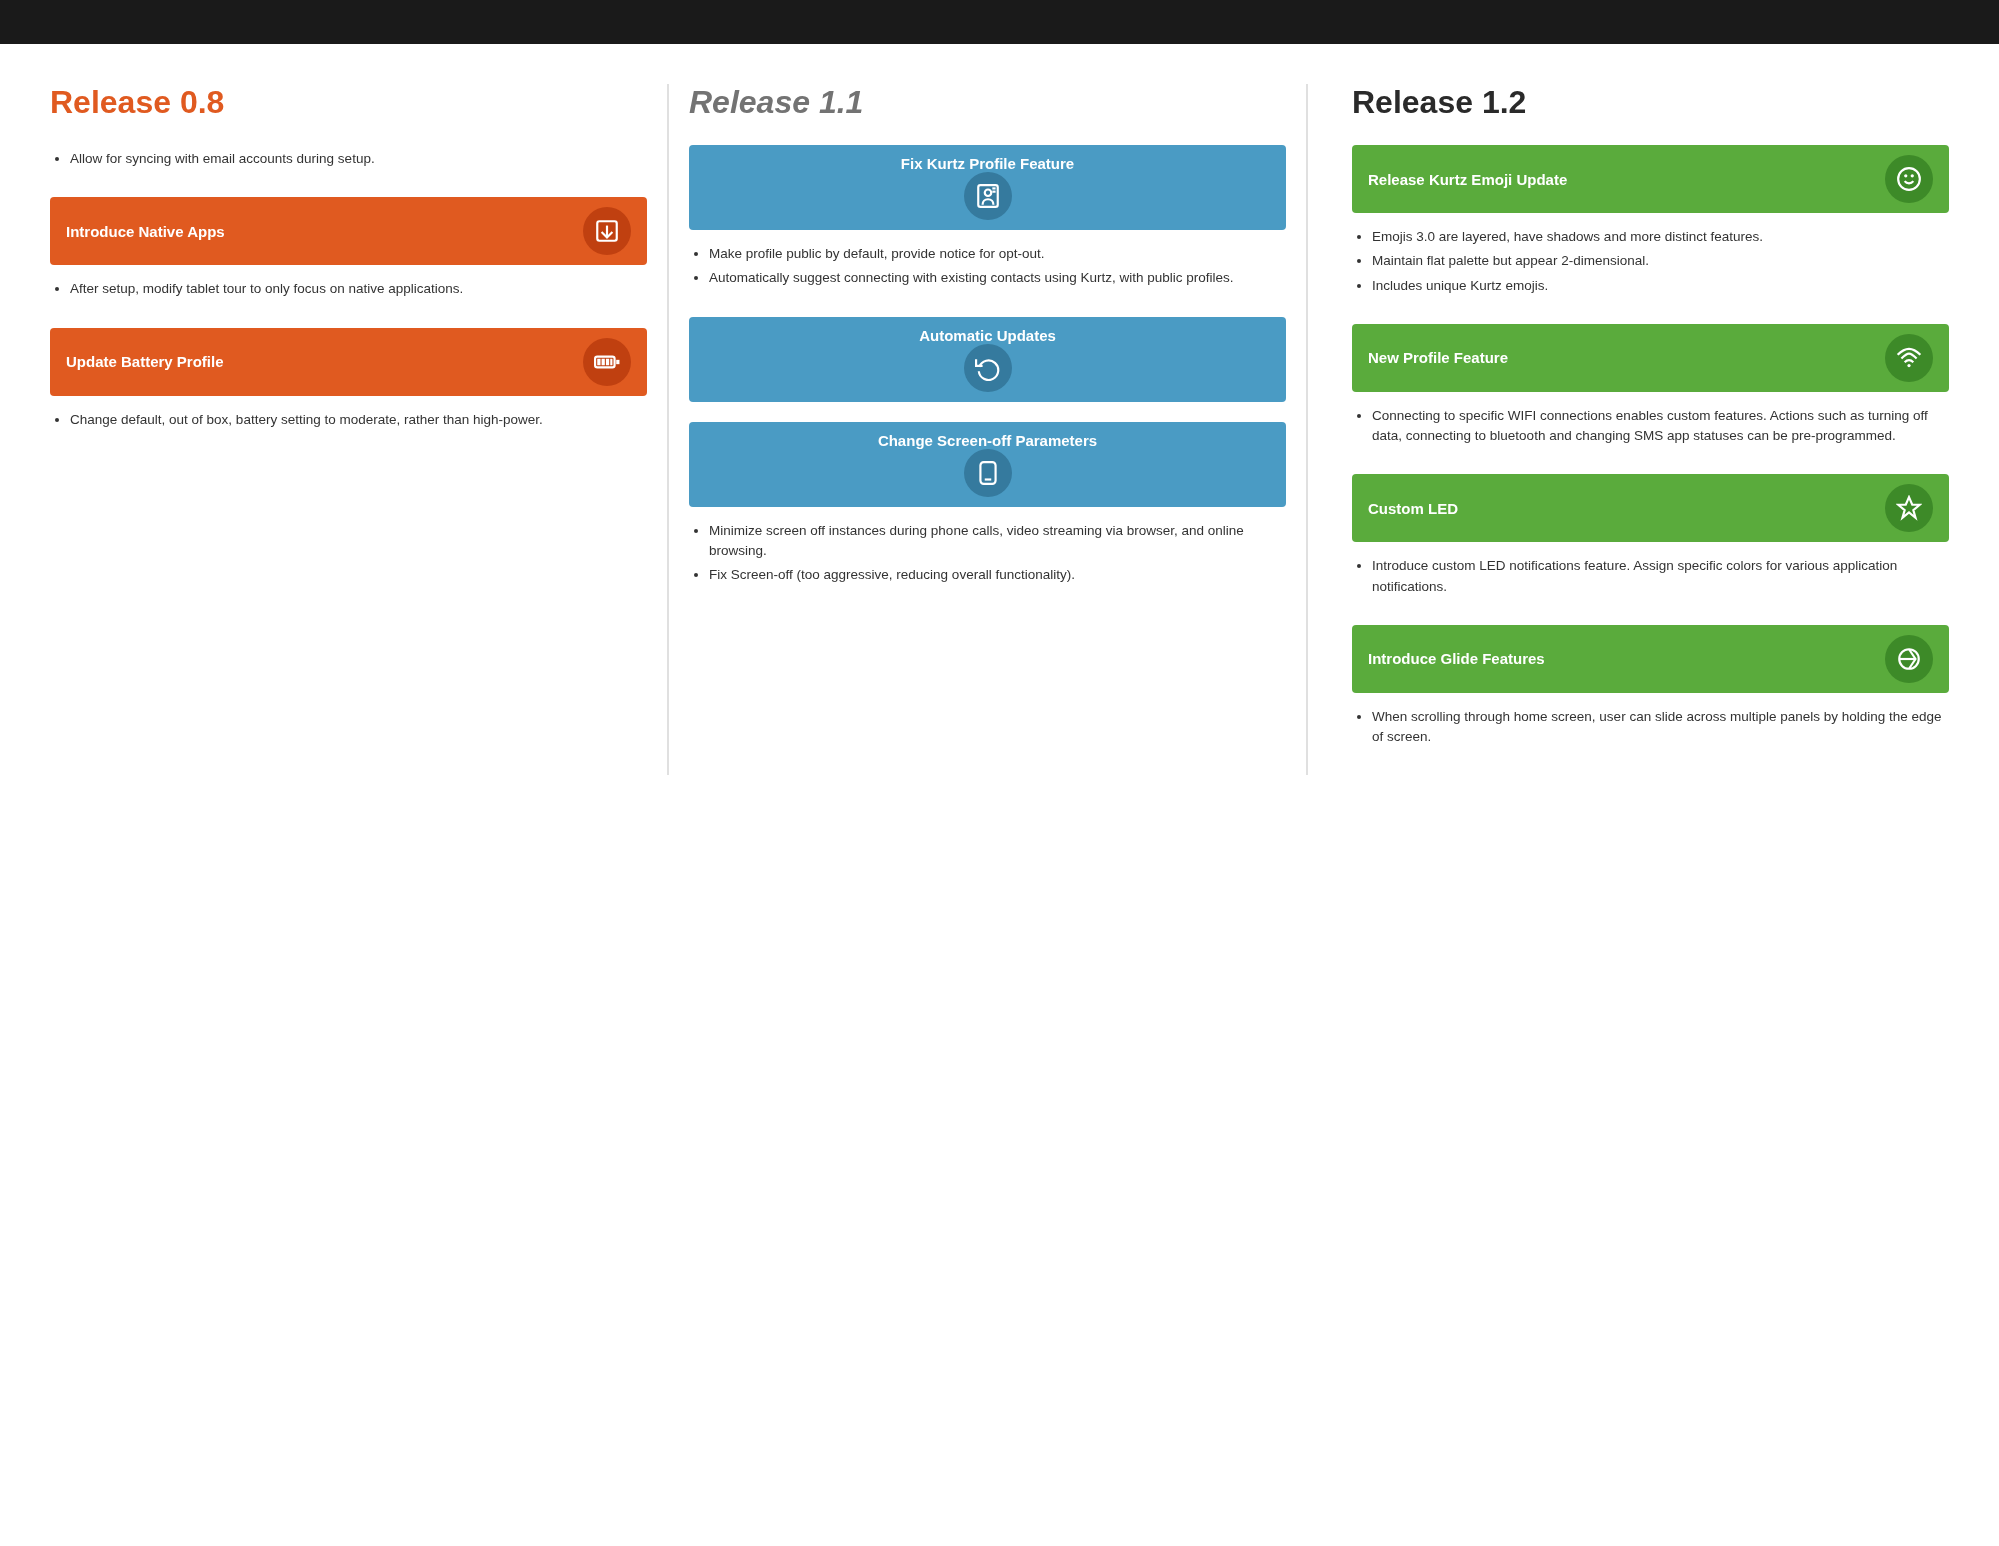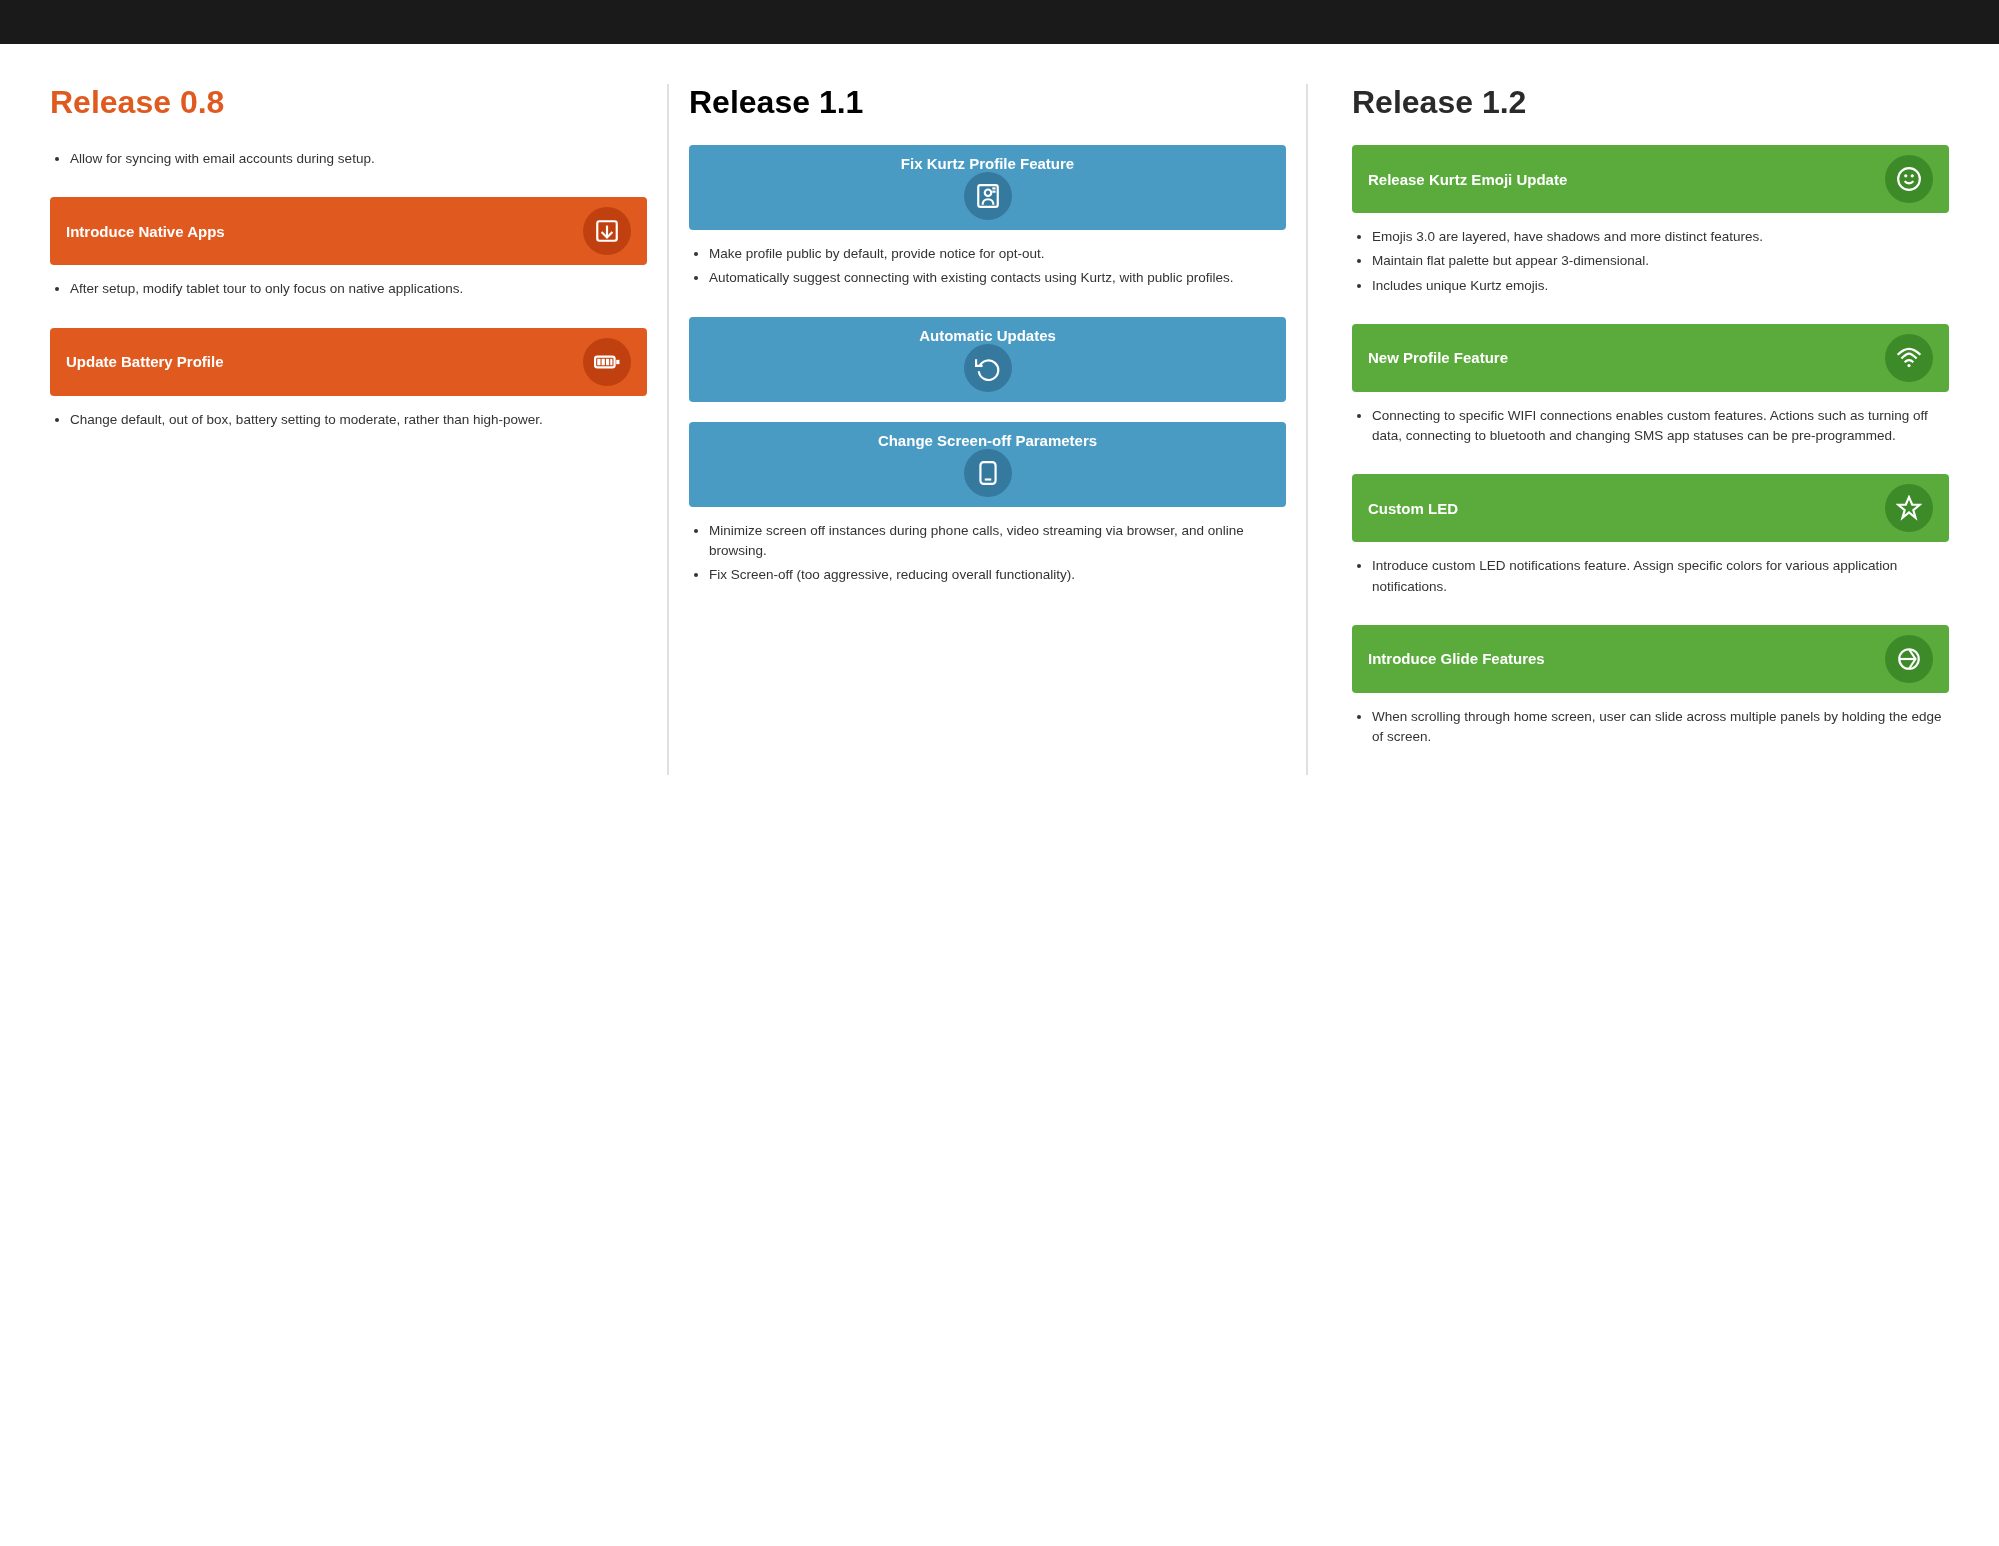--- a/index.html
+++ b/index.html
@@ -31,21 +31,21 @@
       border-right: none;
       padding-left: 44px;
     }
 
     .release-title {
       font-size: 32px;
       font-weight: bold;
       margin-bottom: 24px;
     }
     .release-title.red { color: #e05a20; }
-    .release-title.blue { color: #000000; }
+    .release-title.blue { color: #737373; font-style: italic; }
     .release-title.dark { color: #2a2a2a; }
 
     .feature-block {
       margin-bottom: 20px;
     }
 
     .feature-header {
       display: flex;
       align-items: center;
       justify-content: space-between;
@@ -200,21 +200,21 @@
             <svg viewBox="0 0 24 24" stroke="#fff" stroke-width="2" fill="none">
       <circle cx="12" cy="12" r="10"></circle>
       <path d="M8 14s1.5 2 4 2 4-2 4-2"></path>
       <line x1="9" y1="9" x2="9.01" y2="9" stroke-width="3" stroke-linecap="round"></line>
       <line x1="15" y1="9" x2="15.01" y2="9" stroke-width="3" stroke-linecap="round"></line>
     </svg>
           </div>
         </div>
         <ul class="feature-bullets">
           <li>Emojis 3.0 are layered, have shadows and more distinct features.</li>
-          <li>Maintain flat palette but appear 3-dimensional.</li>
+          <li>Maintain flat palette but appear 2-dimensional.</li>
           <li>Includes unique Kurtz emojis.</li>
         </ul>
       </div>
       <div class="feature-block">
         <div class="feature-header green">
           <span class="feature-header-title">New Profile Feature</span>
           <div class="feature-icon green-dark">
             <svg viewBox="0 0 24 24" stroke="#fff" stroke-width="2" fill="none">
       <path d="M5 12.5C7.8 9.7 10.7 8 12 8s4.2 1.7 7 4.5"></path>
       <path d="M8 16c1.1-1.1 2.5-2 4-2s2.9.9 4 2"></path>

